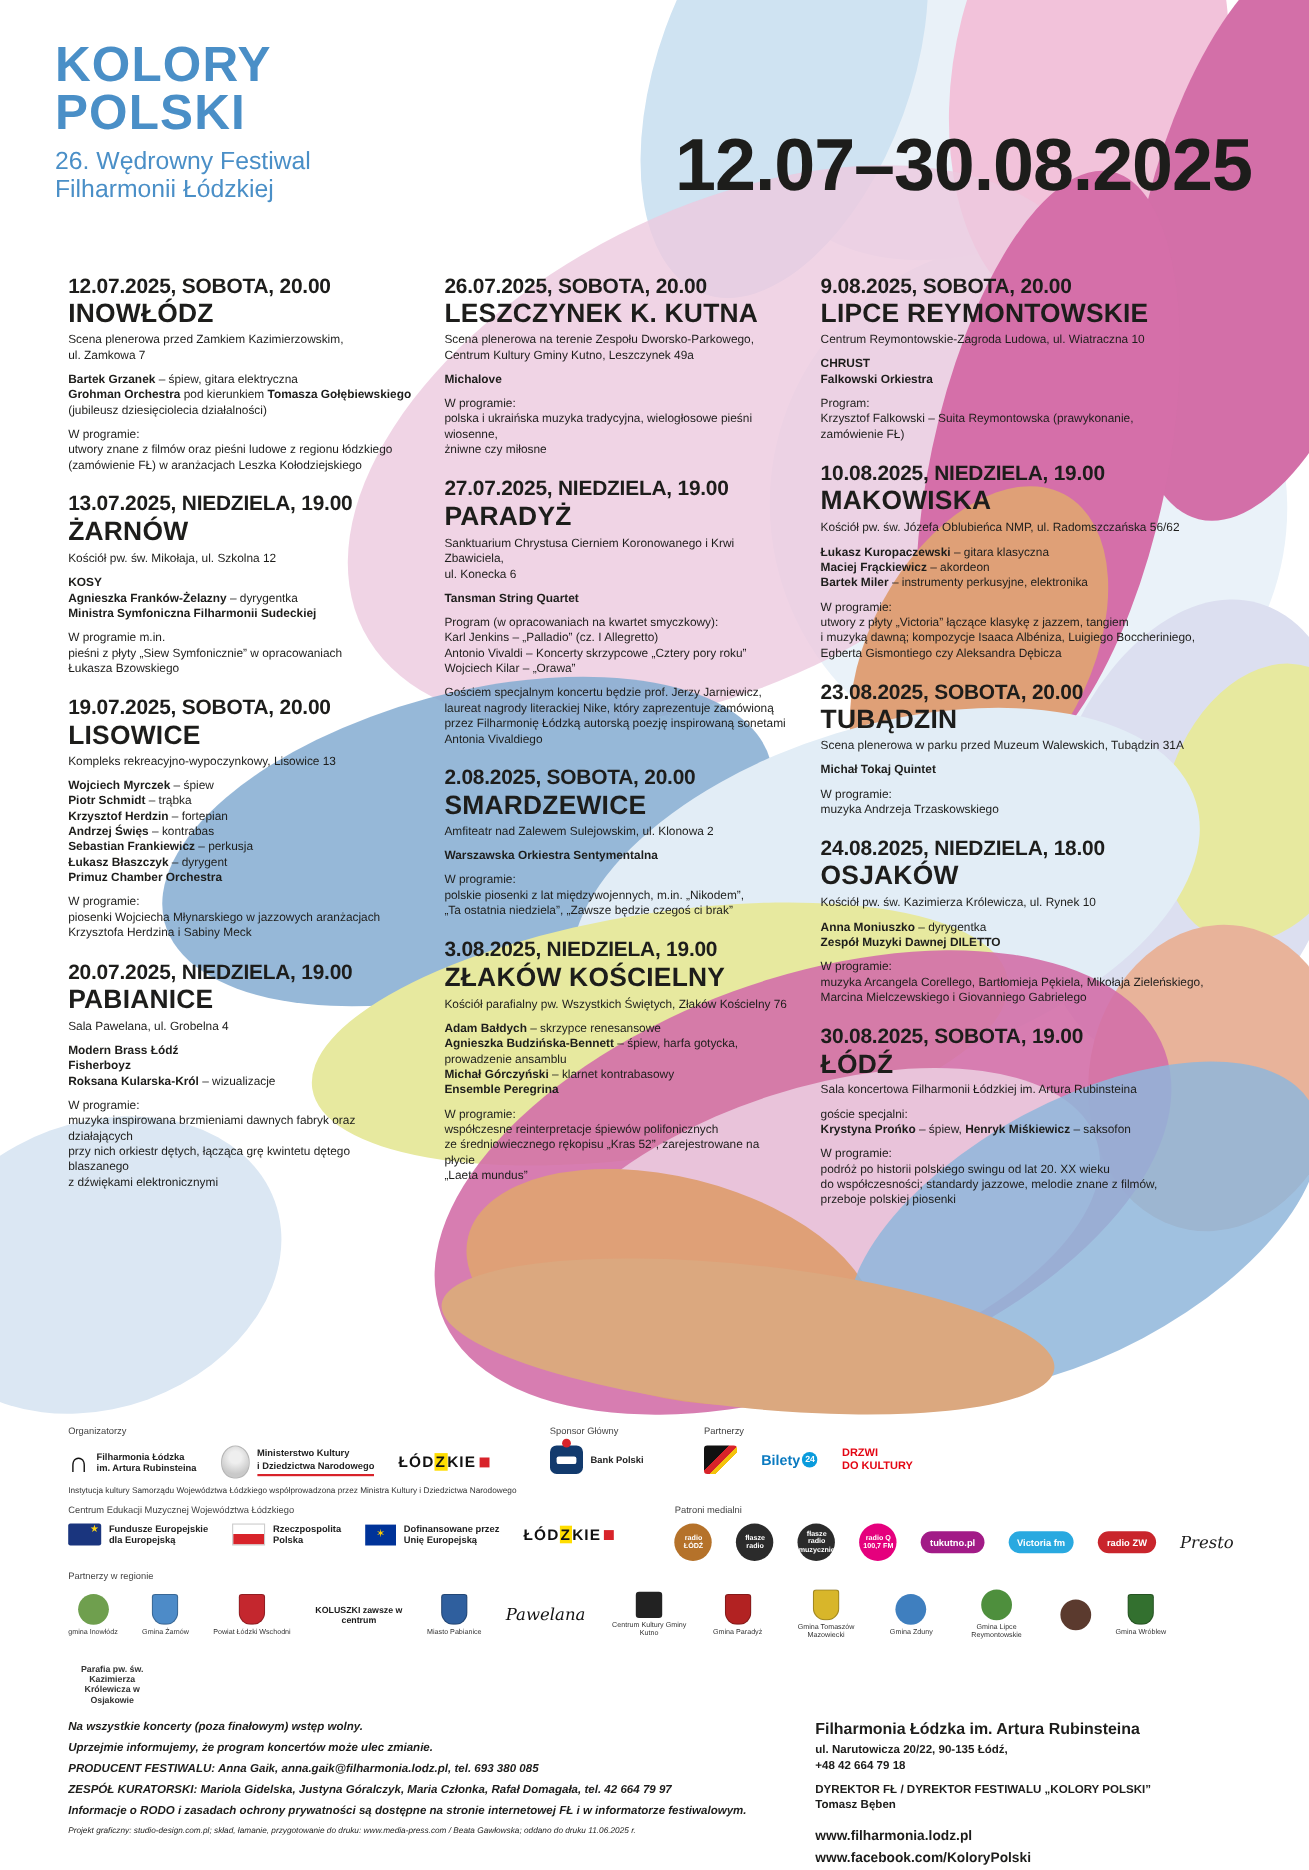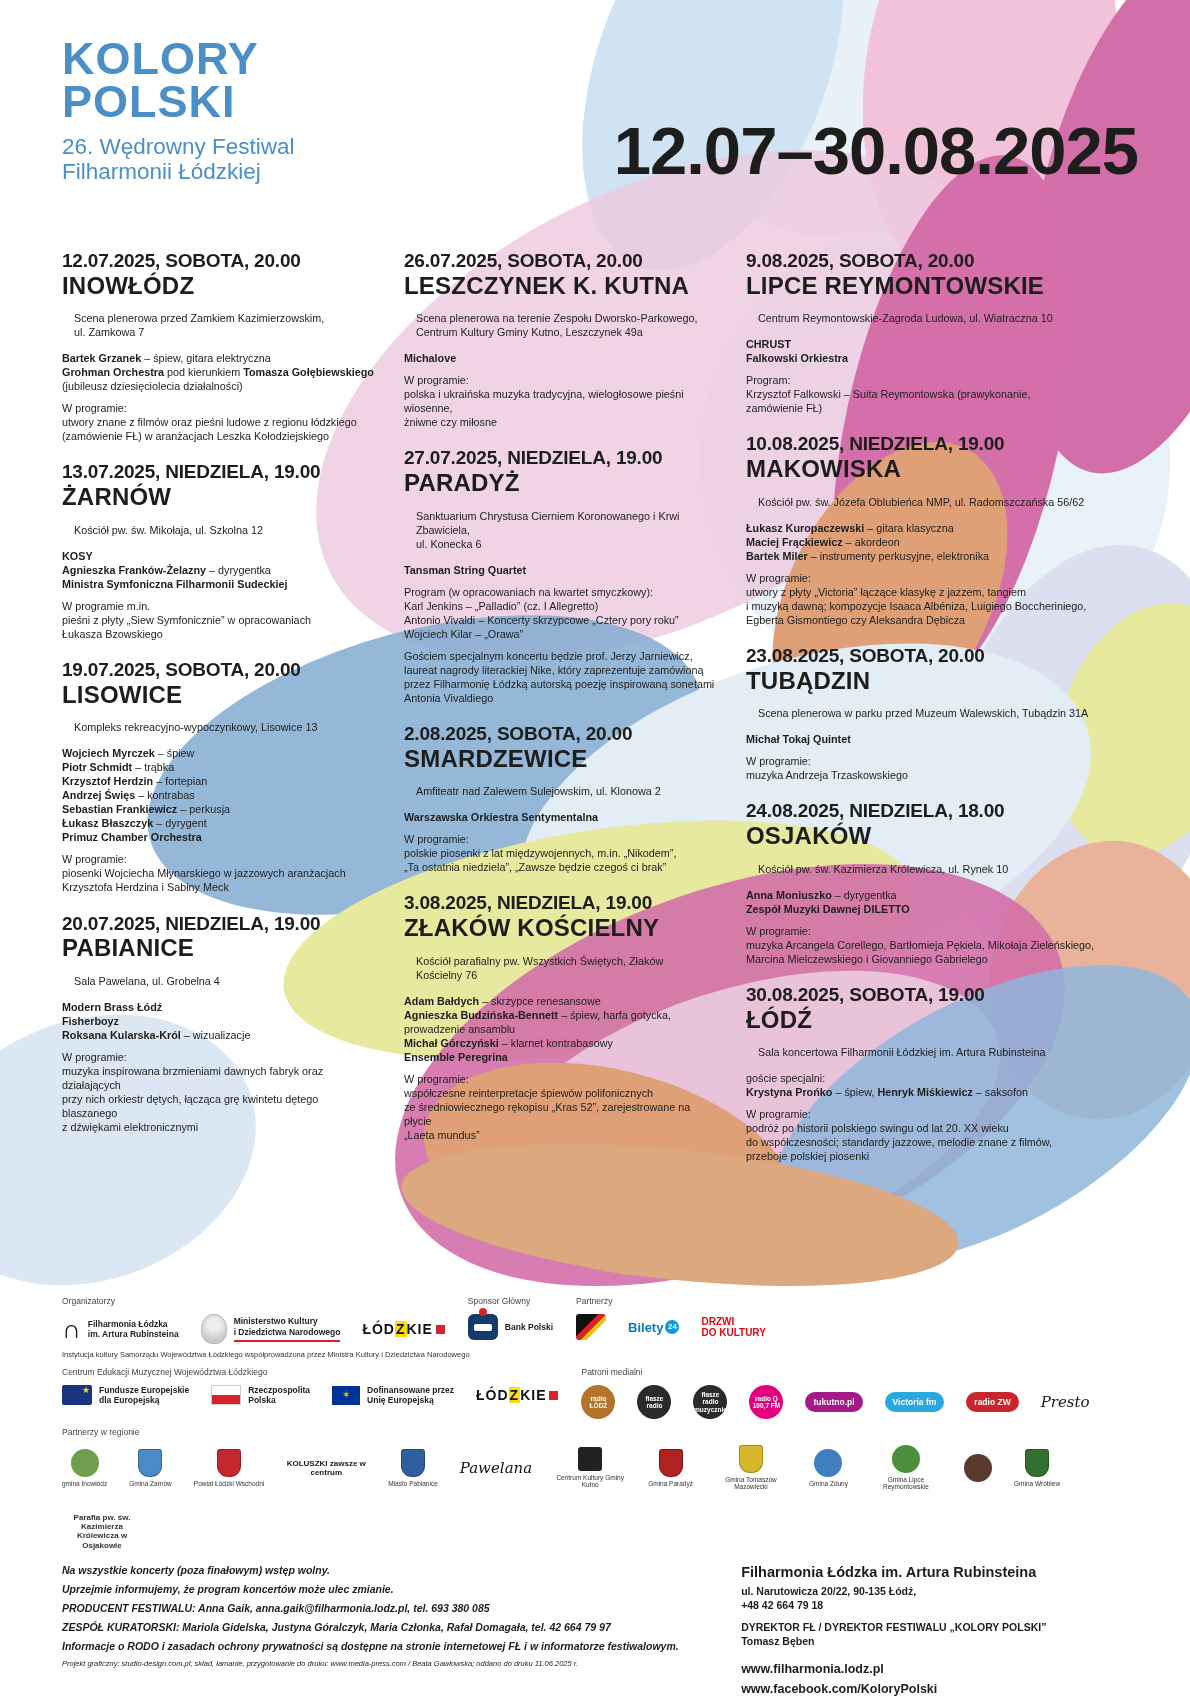--- a/index.html
+++ b/index.html
@@ -22,38 +22,38 @@
   .p10{left:280px;top:830px;width:640px;height:220px;transform:rotate(-9deg);background:#e7e99f;}
   .p11{left:380px;top:890px;width:700px;height:370px;transform:rotate(-20deg);background:#d36fa8;opacity:.9;}
   .p12{left:470px;top:990px;width:540px;height:260px;transform:rotate(-18deg);background:#e9c3da;}
   .p13{left:420px;top:1070px;width:380px;height:200px;transform:rotate(14deg);background:#dfa077;}
   .p14{left:750px;top:1000px;width:470px;height:230px;transform:rotate(-28deg);background:#8fb6da;opacity:.85;}
   .p17{left:1060px;top:600px;width:180px;height:260px;transform:rotate(18deg);background:#e7e99f;}
   .p18{left:990px;top:840px;width:230px;height:280px;transform:rotate(10deg);background:#e8b39a;}
   .p19{left:400px;top:1150px;width:560px;height:130px;transform:rotate(6deg);background:#dba87f;}
   .p20{left:-80px;top:1020px;width:340px;height:260px;transform:rotate(-20deg);background:#dbe7f3;}
   
-  .brand{position:absolute;left:62px;top:38px;z-index:2;color:#4a8fc7;}
+  .brand{position:absolute;left:50px;top:38px;z-index:2;color:#4a8fc7;}
   .brand .t1{font-size:45px;font-weight:900;line-height:.95;letter-spacing:1px;}
   .brand .t2{font-size:22.5px;line-height:1.12;margin-top:10px;font-weight:400;}
   .big-date{position:absolute;right:52px;top:112px;z-index:2;font-size:67px;font-weight:900;
             letter-spacing:-1px;color:#1d1d1b;white-space:nowrap;}
   
   .columns{position:absolute;left:62px;right:50px;top:250px;z-index:2;display:flex;gap:30px;}
   .col{width:312px;flex:none;}
   .col:last-child{width:auto;flex:1;}
   .event{margin-bottom:18px;}
   .edate{font-size:19px;font-weight:800;margin:0;letter-spacing:-.2px;line-height:1.15;}
   .ecity{font-size:24px;font-weight:800;margin:1px 0 3px;line-height:1.1;letter-spacing:.2px;}
-  .evenue{font-size:10.8px;line-height:1.3;margin:12px;}
+  .evenue{font-size:10.8px;line-height:1.3;margin:0;}
   .epara{font-size:10.8px;line-height:1.3;margin:8px 0 0;}
   
   .footer{position:absolute;left:0;right:0;top:1288px;bottom:0;z-index:3;background:#fff;
           padding:8px 50px 0 62px;}
-  .lrow{display:flex;gap:23px;align-items:flex-start;margin-bottom:8px;}
+  .lrow{display:flex;gap:55px;align-items:flex-start;margin-bottom:8px;}
   .lsec-label{font-size:8.5px;color:#444;margin-bottom:8px;}
   .litems{display:flex;gap:22px;align-items:center;flex-wrap:wrap;}
   .lcaption{font-size:7.5px;color:#333;margin:-2px 0 8px;}
   .plogo{display:flex;flex-direction:column;align-items:center;gap:3px;}
   .plogo.row{flex-direction:row;gap:7px;align-items:center;}
   .pmark{flex:none;display:flex;align-items:center;justify-content:center;}
   .plabel{font-size:6.5px;text-align:center;max-width:72px;line-height:1.15;color:#333;}
   .plabel-side{font-size:8.5px;font-weight:bold;line-height:1.2;white-space:pre-line;color:#222;}
   .side-mkidn{border-bottom:2px solid #d8232a;padding-bottom:3px;}
   .k-fl{font-size:26px;font-weight:900;color:#111;line-height:20px;}

